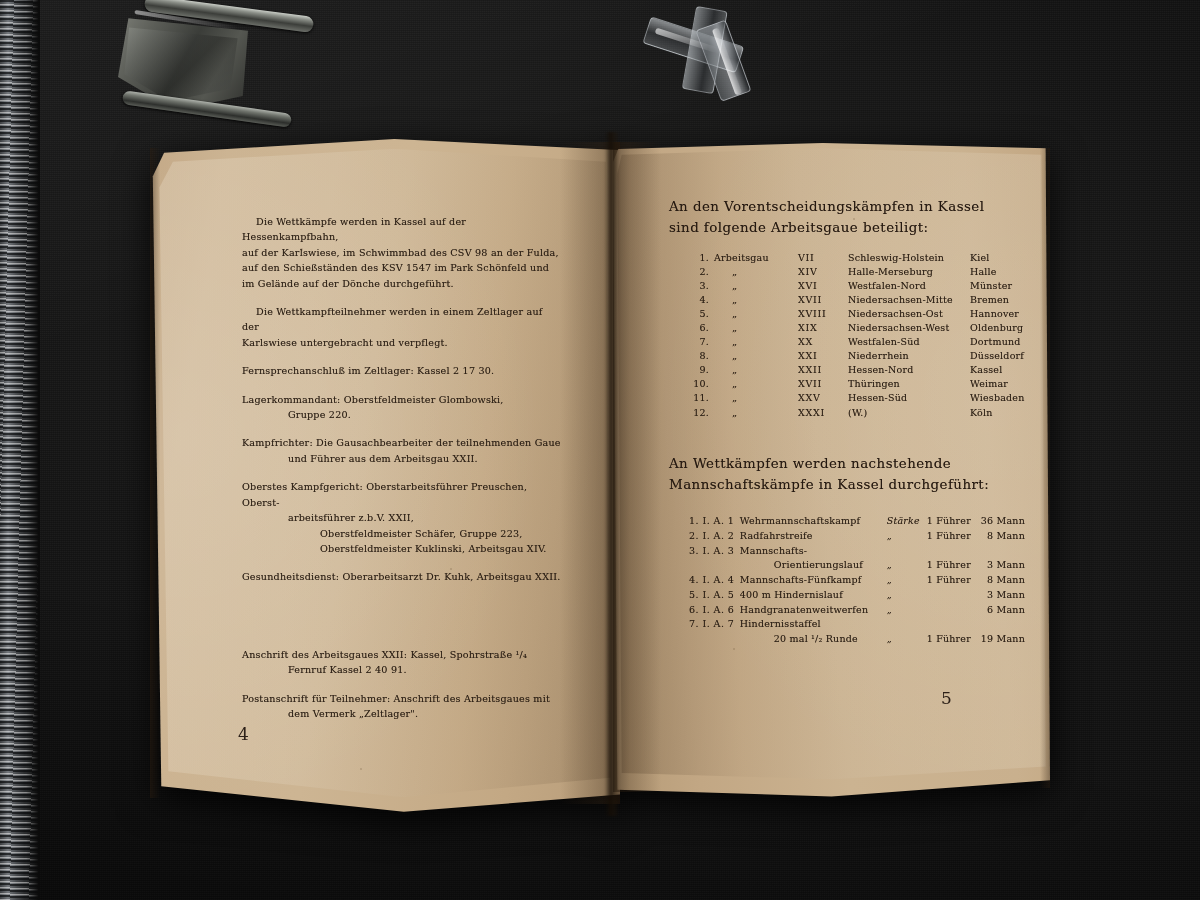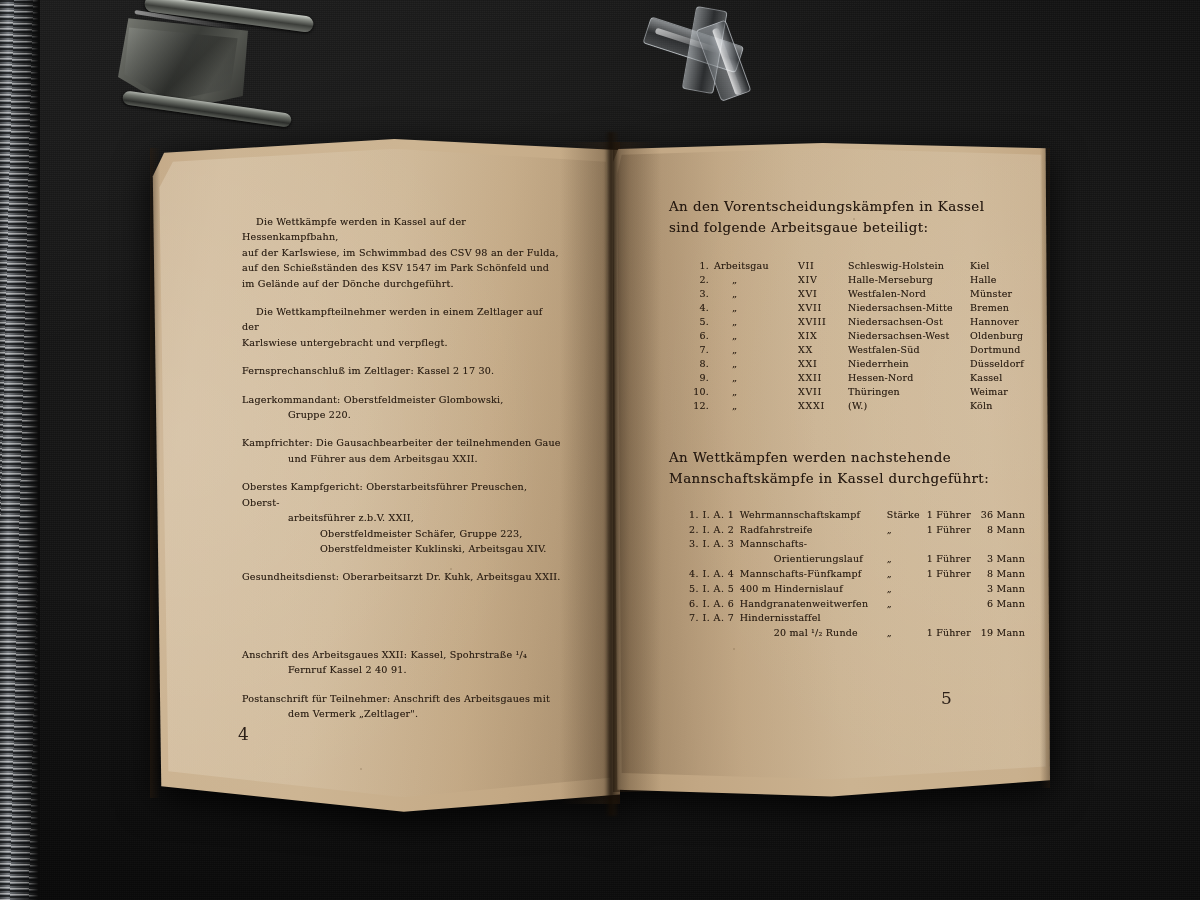--- a/index.html
+++ b/index.html
@@ -125,35 +125,35 @@
 
   
   #left-col{position:absolute;left:92px;top:86px;width:320px;}
   #left-col .para{font-size:9.6px;line-height:15.4px;margin-bottom:13px;color:#2a1e14;}
   #left-col .para .ind{display:block;}
   #left-col .sub{display:block;padding-left:46px;}
   #left-col .first{text-indent:14px;}
 
   
   #right-col{position:absolute;left:56px;top:68px;width:356px;}
-  .rp-head{font-size:13.4px;line-height:21px;color:#241810;margin-bottom:20px;
+  .rp-head{font-size:13.4px;line-height:21px;color:#241810;margin-bottom:12px;
            letter-spacing:.45px;}
   .gau-table{border-collapse:collapse;font-size:9.5px;color:#2a1e14;margin-left:14px;}
   .gau-table td{padding:1.55px 0;vertical-align:baseline;white-space:nowrap;}
   .c-no{width:26px;text-align:right;padding-right:5px!important;}
   .c-gau{width:66px;}
   .c-rom{width:50px;letter-spacing:.7px;}
   .c-name{width:122px;}
   .c-city{}
 
   .ev-table{border-collapse:collapse;font-size:9.5px;color:#2a1e14;margin-left:20px;}
   .ev-table td{padding:1.9px 0;vertical-align:baseline;white-space:nowrap;}
   .e-code{width:62px;letter-spacing:.45px;}
   .e-name{width:150px;}
-  .e-st{width:42px;}
+  .e-st{width:42px;font-style:italic;}
   .e-f{width:56px;text-align:right;padding-right:6px!important;}
   .e-m{text-align:right;width:56px;}
   .sub-row .e-name{padding-left:34px;}
 
   .folio{position:absolute;font-size:17px;color:#2c2018;
          font-family:"DejaVu Serif","Liberation Serif",serif;}
   #folio-left{left:88px;top:596px;}
   #folio-right{left:328px;top:560px;}
 
   
@@ -336,20 +336,27 @@
                 <td class="c-city">Kassel</td>
               </tr>
               <tr>
                 <td class="c-no">10.</td>
                 <td class="c-gau" style="padding-left: 18px; font-size: 10px;">„</td>
                 <td class="c-rom">XVII</td>
                 <td class="c-name">Thüringen</td>
                 <td class="c-city">Weimar</td>
               </tr>
               <tr>
+                <td class="c-no">11.</td>
+                <td class="c-gau" style="padding-left: 18px; font-size: 10px;">„</td>
+                <td class="c-rom">XXV</td>
+                <td class="c-name">Hessen-Süd</td>
+                <td class="c-city">Wiesbaden</td>
+              </tr>
+              <tr>
                 <td class="c-no">12.</td>
                 <td class="c-gau" style="padding-left: 18px; font-size: 10px;">„</td>
                 <td class="c-rom">XXXI</td>
                 <td class="c-name">(W.)</td>
                 <td class="c-city">Köln</td>
               </tr>
             </tbody>
         </table>
 
         <div class="rp-head" style="margin-top:34px;margin-bottom:18px">

